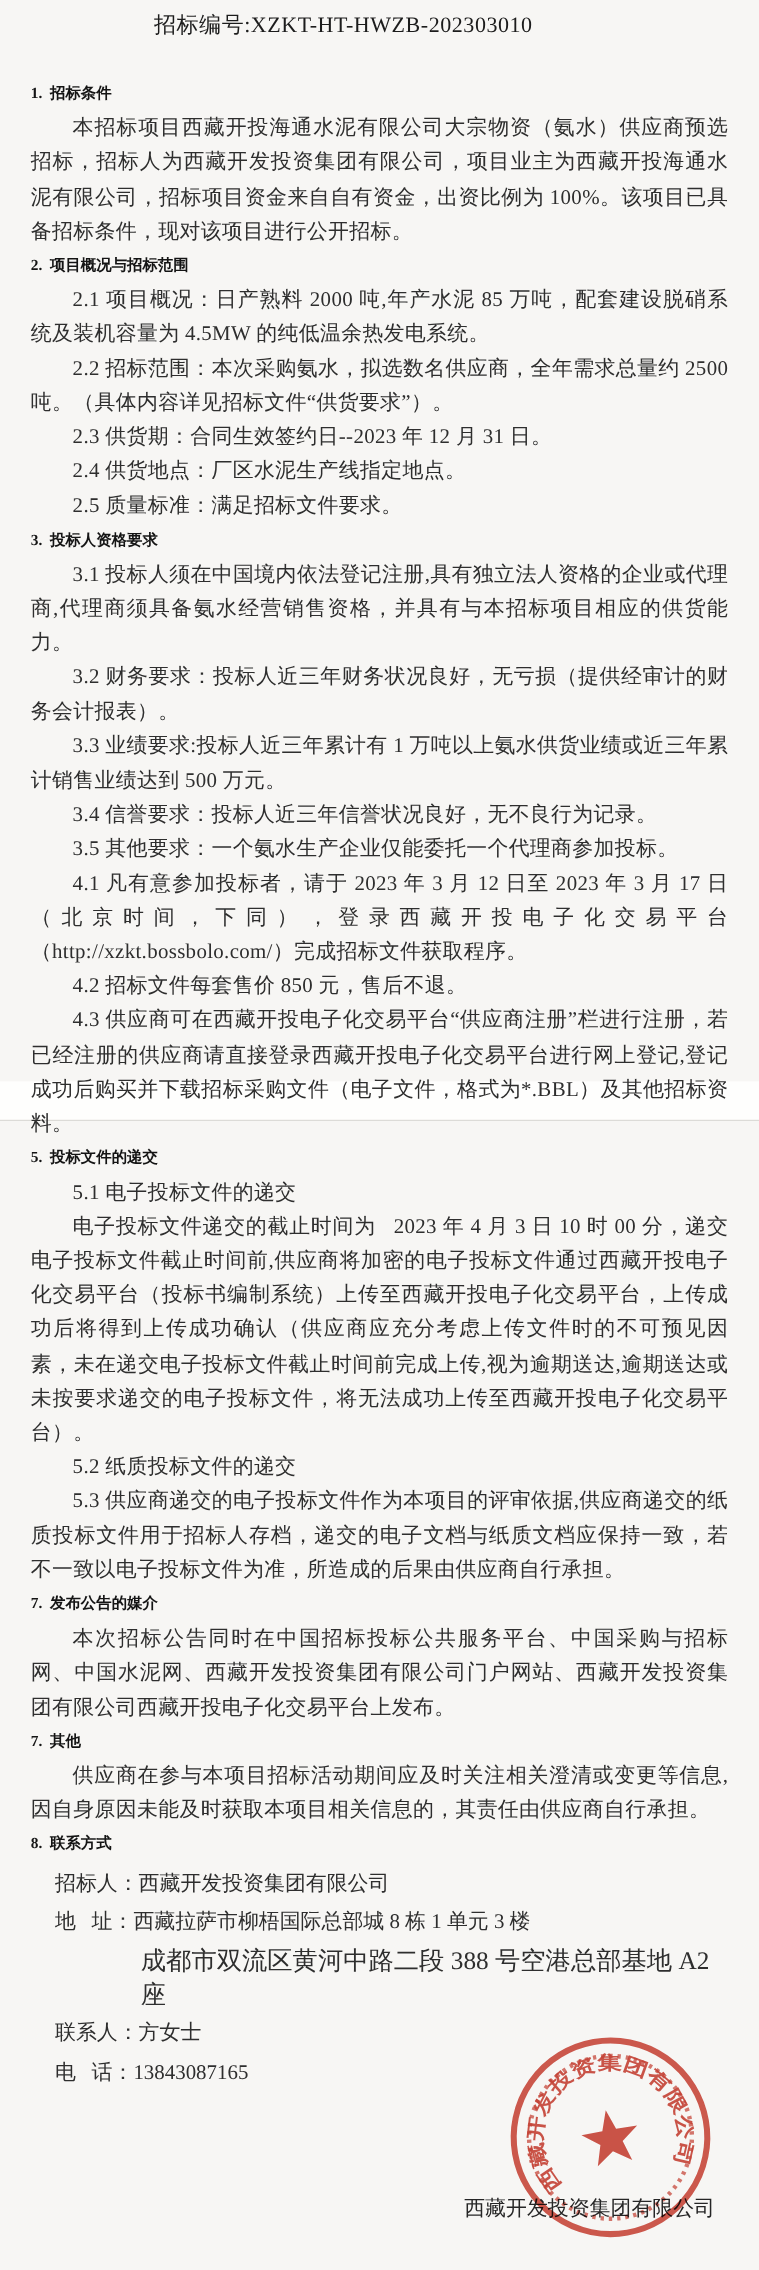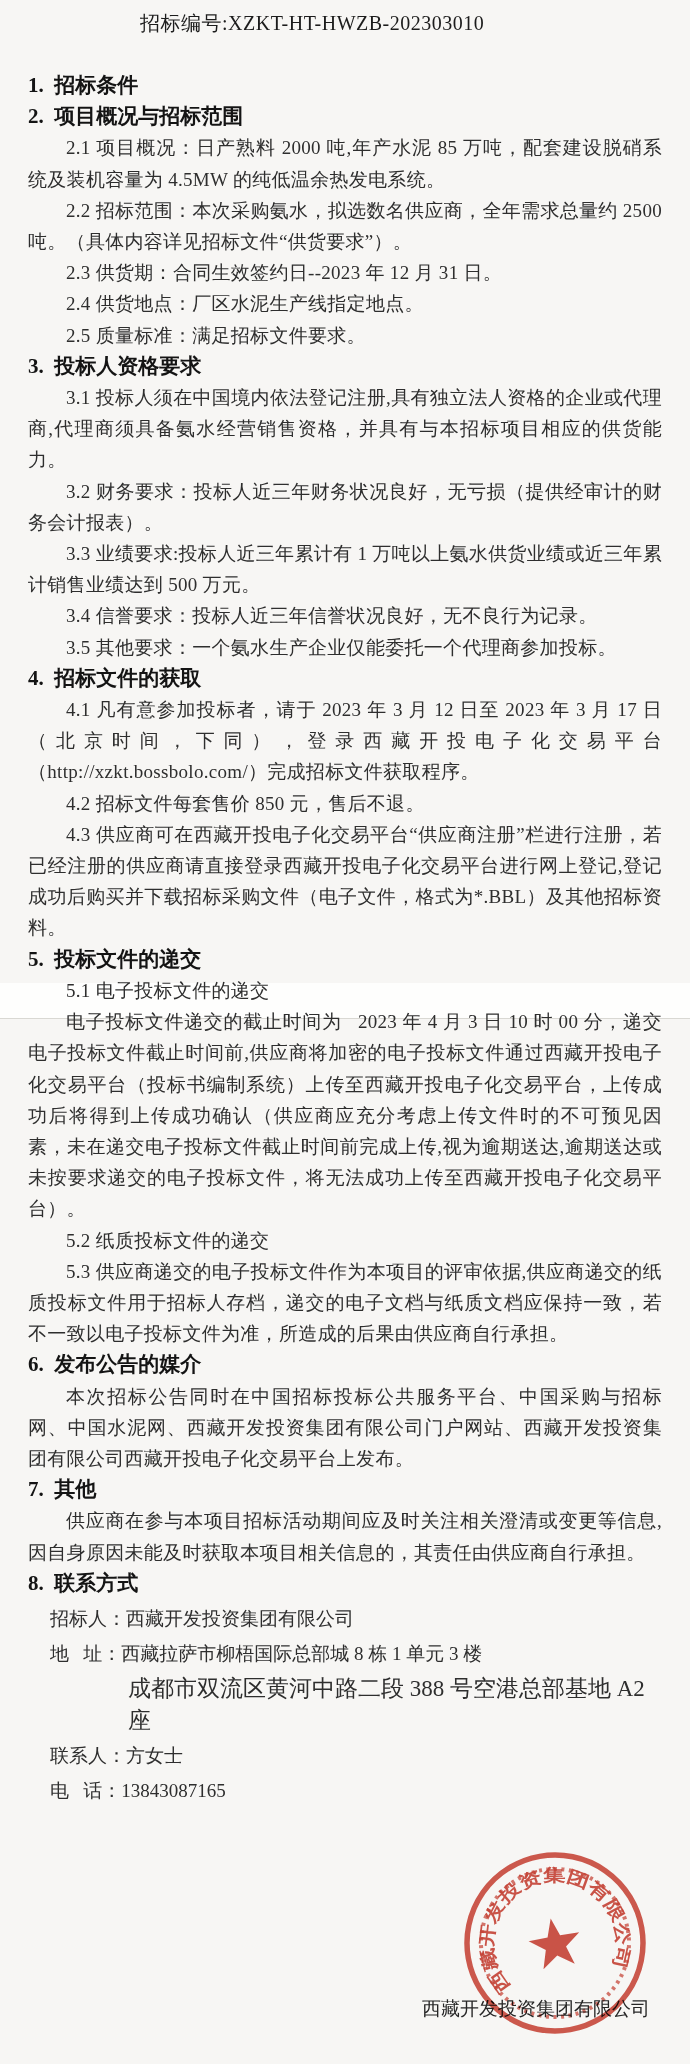--- a/index.html
+++ b/index.html
@@ -38,21 +38,21 @@
     line-height: 26px;
     letter-spacing: 0.5px;
     color: #1c1c1c;
     padding-left: 112px;
     margin-bottom: 34px;
     white-space: pre;
   }
 
   .sec-heading {
     margin: 0;
-    font-size: 21px;
+    font-size: 14px;
     font-weight: bold;
     color: #141414;
     line-height: 31.2px;
     white-space: pre-wrap;
   }
 
   .para {
     margin: 0;
     font-size: 19px;
     line-height: 31.2px;
@@ -109,20 +109,21 @@
 <div class="page">
 
   <div class="seam-band"></div>
 
   <div class="content">
 
     <div class="doc-title">招标编号:XZKT-HT-HWZB-202303010</div>
 
     <section>
       <h2 class="sec-heading">1.  招标条件</h2>
+      <p class="para">本招标项目西藏开投海通水泥有限公司大宗物资（氨水）供应商预选招标，招标人为西藏开发投资集团有限公司，项目业主为西藏开投海通水泥有限公司，招标项目资金来自自有资金，出资比例为 100%。该项目已具备招标条件，现对该项目进行公开招标。</p>
     </section>
 
     <section>
       <h2 class="sec-heading">2.  项目概况与招标范围</h2>
       <p class="para">2.1 项目概况：日产熟料 2000 吨,年产水泥 85 万吨，配套建设脱硝系统及装机容量为 4.5MW 的纯低温余热发电系统。</p>
       <p class="para">2.2 招标范围：本次采购氨水，拟选数名供应商，全年需求总量约 2500 吨。（具体内容详见招标文件“供货要求”）。</p>
       <p class="para">2.3 供货期：合同生效签约日--2023 年 12 月 31 日。</p>
       <p class="para">2.4 供货地点：厂区水泥生产线指定地点。</p>
       <p class="para">2.5 质量标准：满足招标文件要求。</p>
     </section>
@@ -130,36 +131,35 @@
     <section>
       <h2 class="sec-heading">3.  投标人资格要求</h2>
       <p class="para">3.1 投标人须在中国境内依法登记注册,具有独立法人资格的企业或代理商,代理商须具备氨水经营销售资格，并具有与本招标项目相应的供货能力。</p>
       <p class="para">3.2 财务要求：投标人近三年财务状况良好，无亏损（提供经审计的财务会计报表）。</p>
       <p class="para">3.3 业绩要求:投标人近三年累计有 1 万吨以上氨水供货业绩或近三年累计销售业绩达到 500 万元。</p>
       <p class="para">3.4 信誉要求：投标人近三年信誉状况良好，无不良行为记录。</p>
       <p class="para">3.5 其他要求：一个氨水生产企业仅能委托一个代理商参加投标。</p>
     </section>
 
     <section>
-      <h2 class="sec-heading">4.  招标文件的获取</h2>
       <p class="para">4.1 凡有意参加投标者，请于 2023 年 3 月 12 日至 2023 年 3 月 17 日（北京时间，下同），登录西藏开投电子化交易平台（http://xzkt.bossbolo.com/）完成招标文件获取程序。</p>
       <p class="para">4.2 招标文件每套售价 850 元，售后不退。</p>
       <p class="para">4.3 供应商可在西藏开投电子化交易平台“供应商注册”栏进行注册，若已经注册的供应商请直接登录西藏开投电子化交易平台进行网上登记,登记成功后购买并下载招标采购文件（电子文件，格式为*.BBL）及其他招标资料。</p>
     </section>
 
     <section>
       <h2 class="sec-heading">5.  投标文件的递交</h2>
       <p class="para">5.1 电子投标文件的递交</p>
       <p class="para">电子投标文件递交的截止时间为   2023 年 4 月 3 日 10 时 00 分，递交电子投标文件截止时间前,供应商将加密的电子投标文件通过西藏开投电子化交易平台（投标书编制系统）上传至西藏开投电子化交易平台，上传成功后将得到上传成功确认（供应商应充分考虑上传文件时的不可预见因素，未在递交电子投标文件截止时间前完成上传,视为逾期送达,逾期送达或未按要求递交的电子投标文件，将无法成功上传至西藏开投电子化交易平台）。</p>
       <p class="para">5.2 纸质投标文件的递交</p>
       <p class="para">5.3 供应商递交的电子投标文件作为本项目的评审依据,供应商递交的纸质投标文件用于招标人存档，递交的电子文档与纸质文档应保持一致，若不一致以电子投标文件为准，所造成的后果由供应商自行承担。</p>
     </section>
 
     <section>
-      <h2 class="sec-heading">6.  发布公告的媒介</h2>
+      <h2 class="sec-heading">7.  发布公告的媒介</h2>
       <p class="para">本次招标公告同时在中国招标投标公共服务平台、中国采购与招标网、中国水泥网、西藏开发投资集团有限公司门户网站、西藏开发投资集团有限公司西藏开投电子化交易平台上发布。</p>
     </section>
 
     <section>
       <h2 class="sec-heading">7.  其他</h2>
       <p class="para">供应商在参与本项目招标活动期间应及时关注相关澄清或变更等信息,因自身原因未能及时获取本项目相关信息的，其责任由供应商自行承担。</p>
     </section>
 
     <section>
       <h2 class="sec-heading">8.  联系方式</h2>

